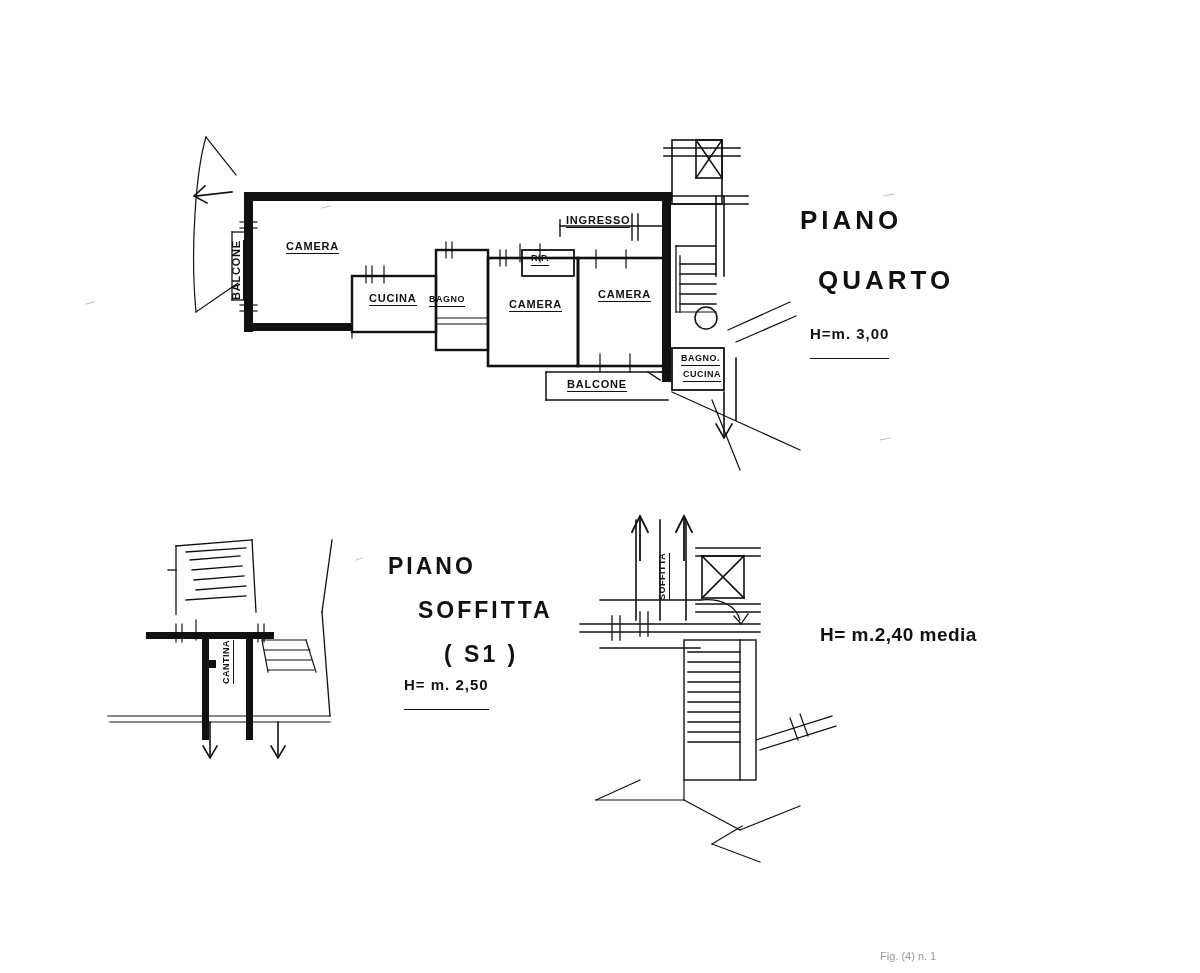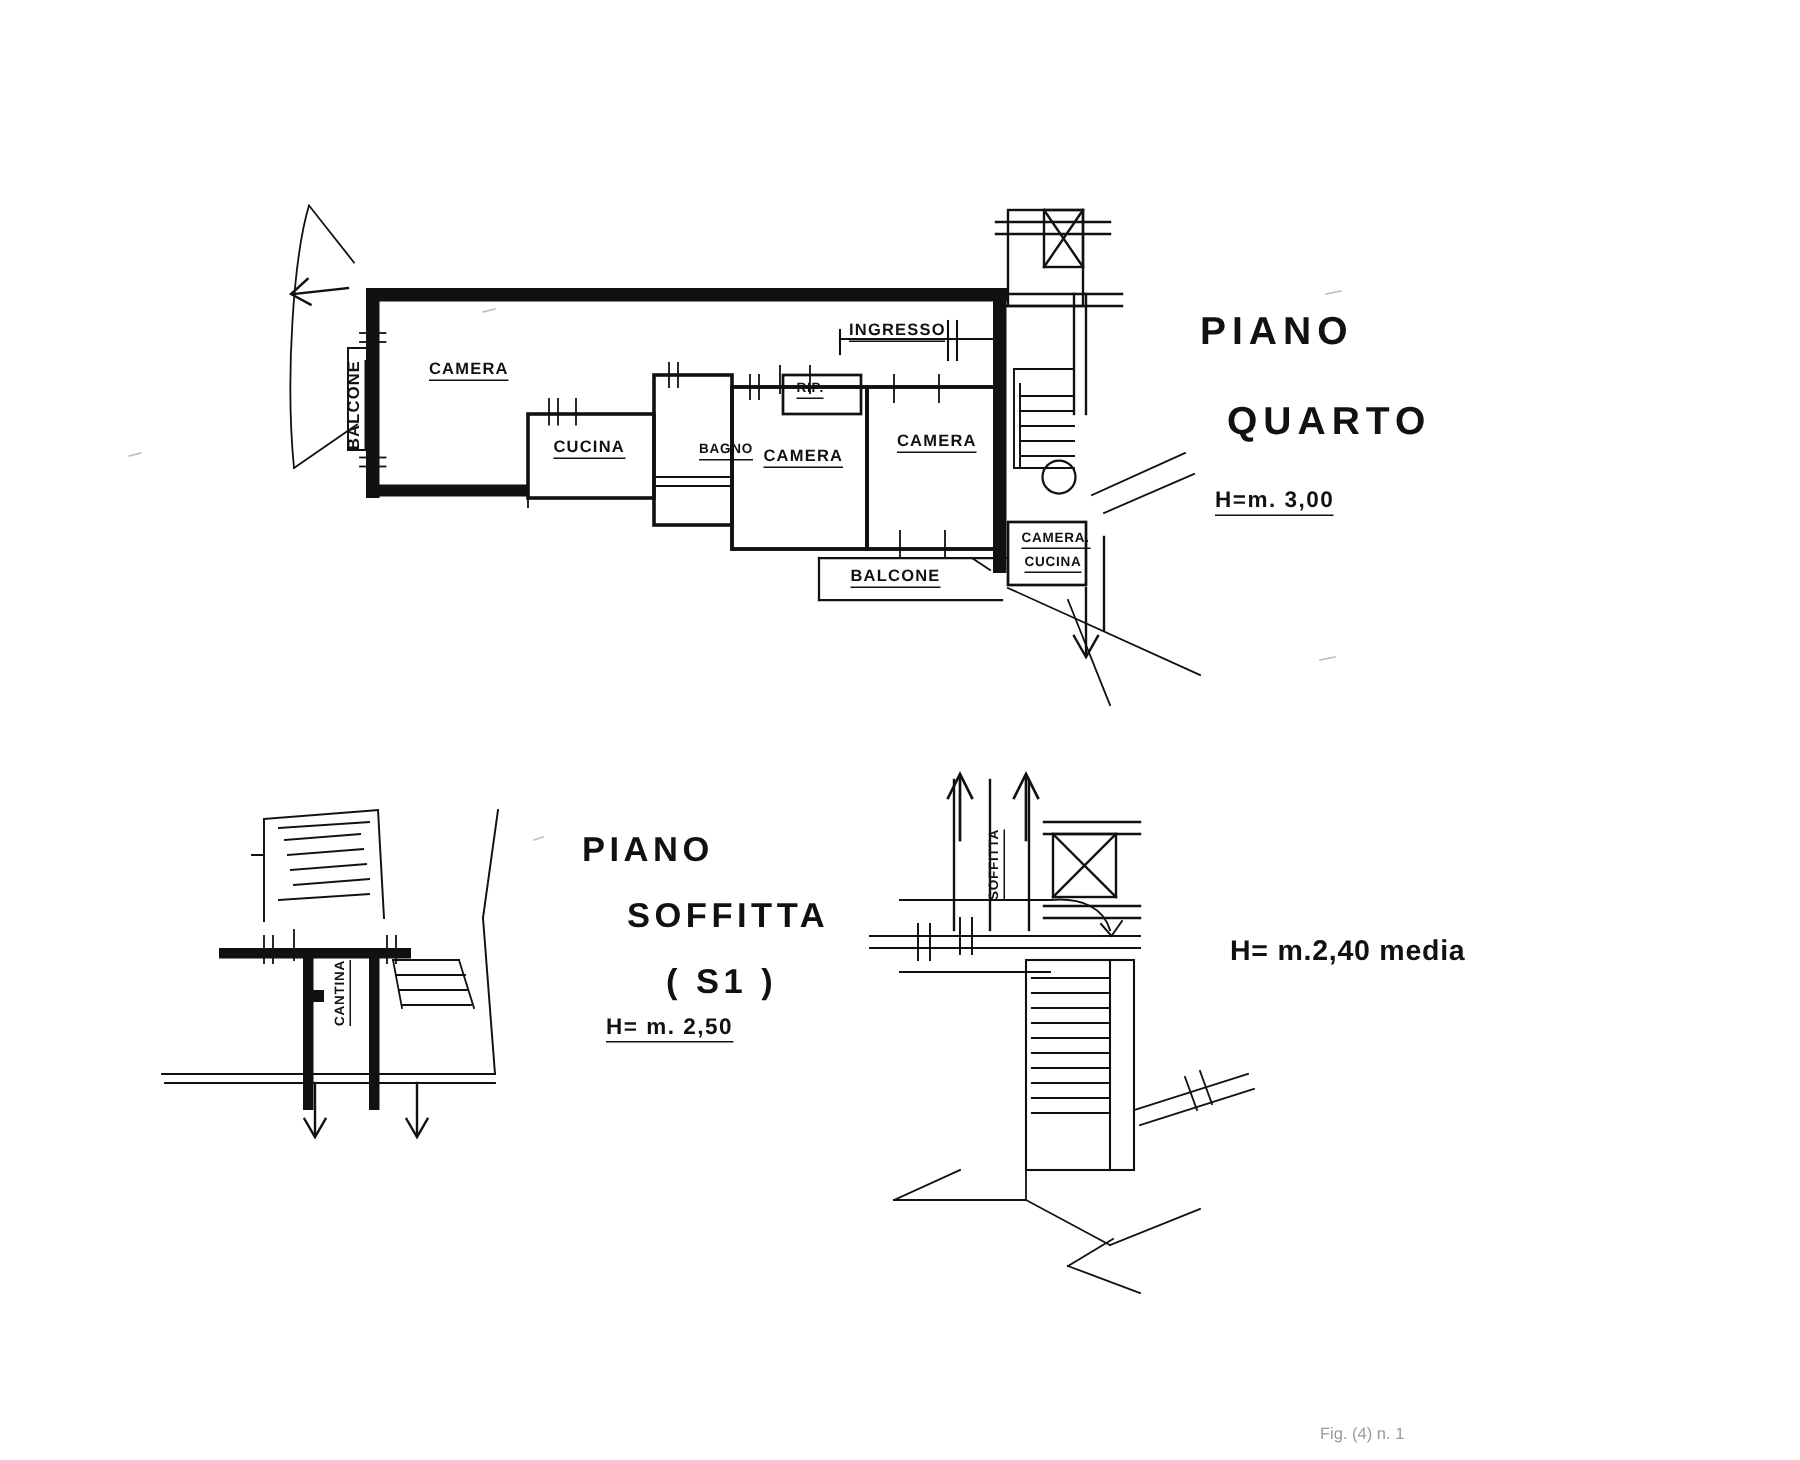--- a/index.html
+++ b/index.html
@@ -57,21 +57,21 @@
     font-weight: 700;
     line-height: 28px;
   }
   .sub {
     font-size: 15px;
     letter-spacing: 1px;
     font-weight: 700;
   }
   .sub.u {
     border-bottom: 1.5px solid #111;
-    padding-bottom: 1px;
+    padding-bottom: 16px;
   }
   .sub-small {
     font-size: 19px;
     letter-spacing: 0.5px;
     font-weight: 700;
   }
   .faint {
     font-size: 11px;
     color: #9a9a9a;
   }
@@ -343,33 +343,33 @@
       </g>
     </g>
   </svg>
 
   <div class="lbl room vert" style="left:230px; top:300px;">BALCONE</div>
 
   <div class="lbl room" style="left:286px; top:240px;">CAMERA</div>
 
   <div class="lbl room" style="left:369px; top:292px;">CUCINA</div>
 
-  <div class="lbl room small" style="left:466px; top:293px;">BAGNO</div>
+  <div class="lbl room small" style="left:429px; top:293px;">BAGNO</div>
 
   <div class="lbl room small" style="left:531px; top:252px;">RIP.</div>
 
   <div class="lbl room" style="left:509px; top:298px;">CAMERA</div>
 
   <div class="lbl room" style="left:598px; top:288px;">CAMERA</div>
 
   <div class="lbl room" style="left:566px; top:214px;">INGRESSO</div>
 
   <div class="lbl room" style="left:567px; top:378px;">BALCONE</div>
 
-  <div class="lbl room small" style="left:681px; top:352px;">CAMERA.</div>
+  <div class="lbl room small" style="left:681px; top:352px;">BAGNO.</div>
 
   <div class="lbl room small" style="left:683px; top:368px;">CUCINA</div>
 
   <div class="lbl title" style="left:800px; top:205px;">PIANO</div>
   <div class="lbl title" style="left:818px; top:265px;">QUARTO</div>
   <div class="lbl sub u" style="left:810px; top:325px;">H=m. 3,00</div>
 
   <div class="lbl room vert small" style="left:220px; top:684px;">CANTINA</div>
 
   <div class="lbl title2" style="left:388px; top:552px;">PIANO</div>

